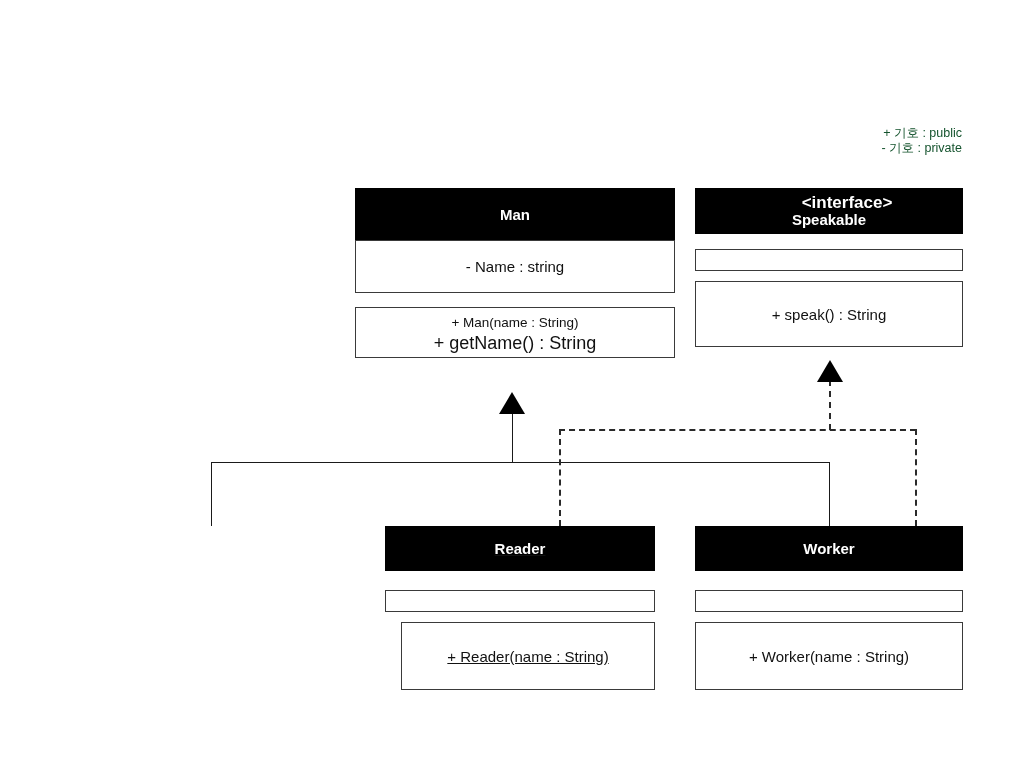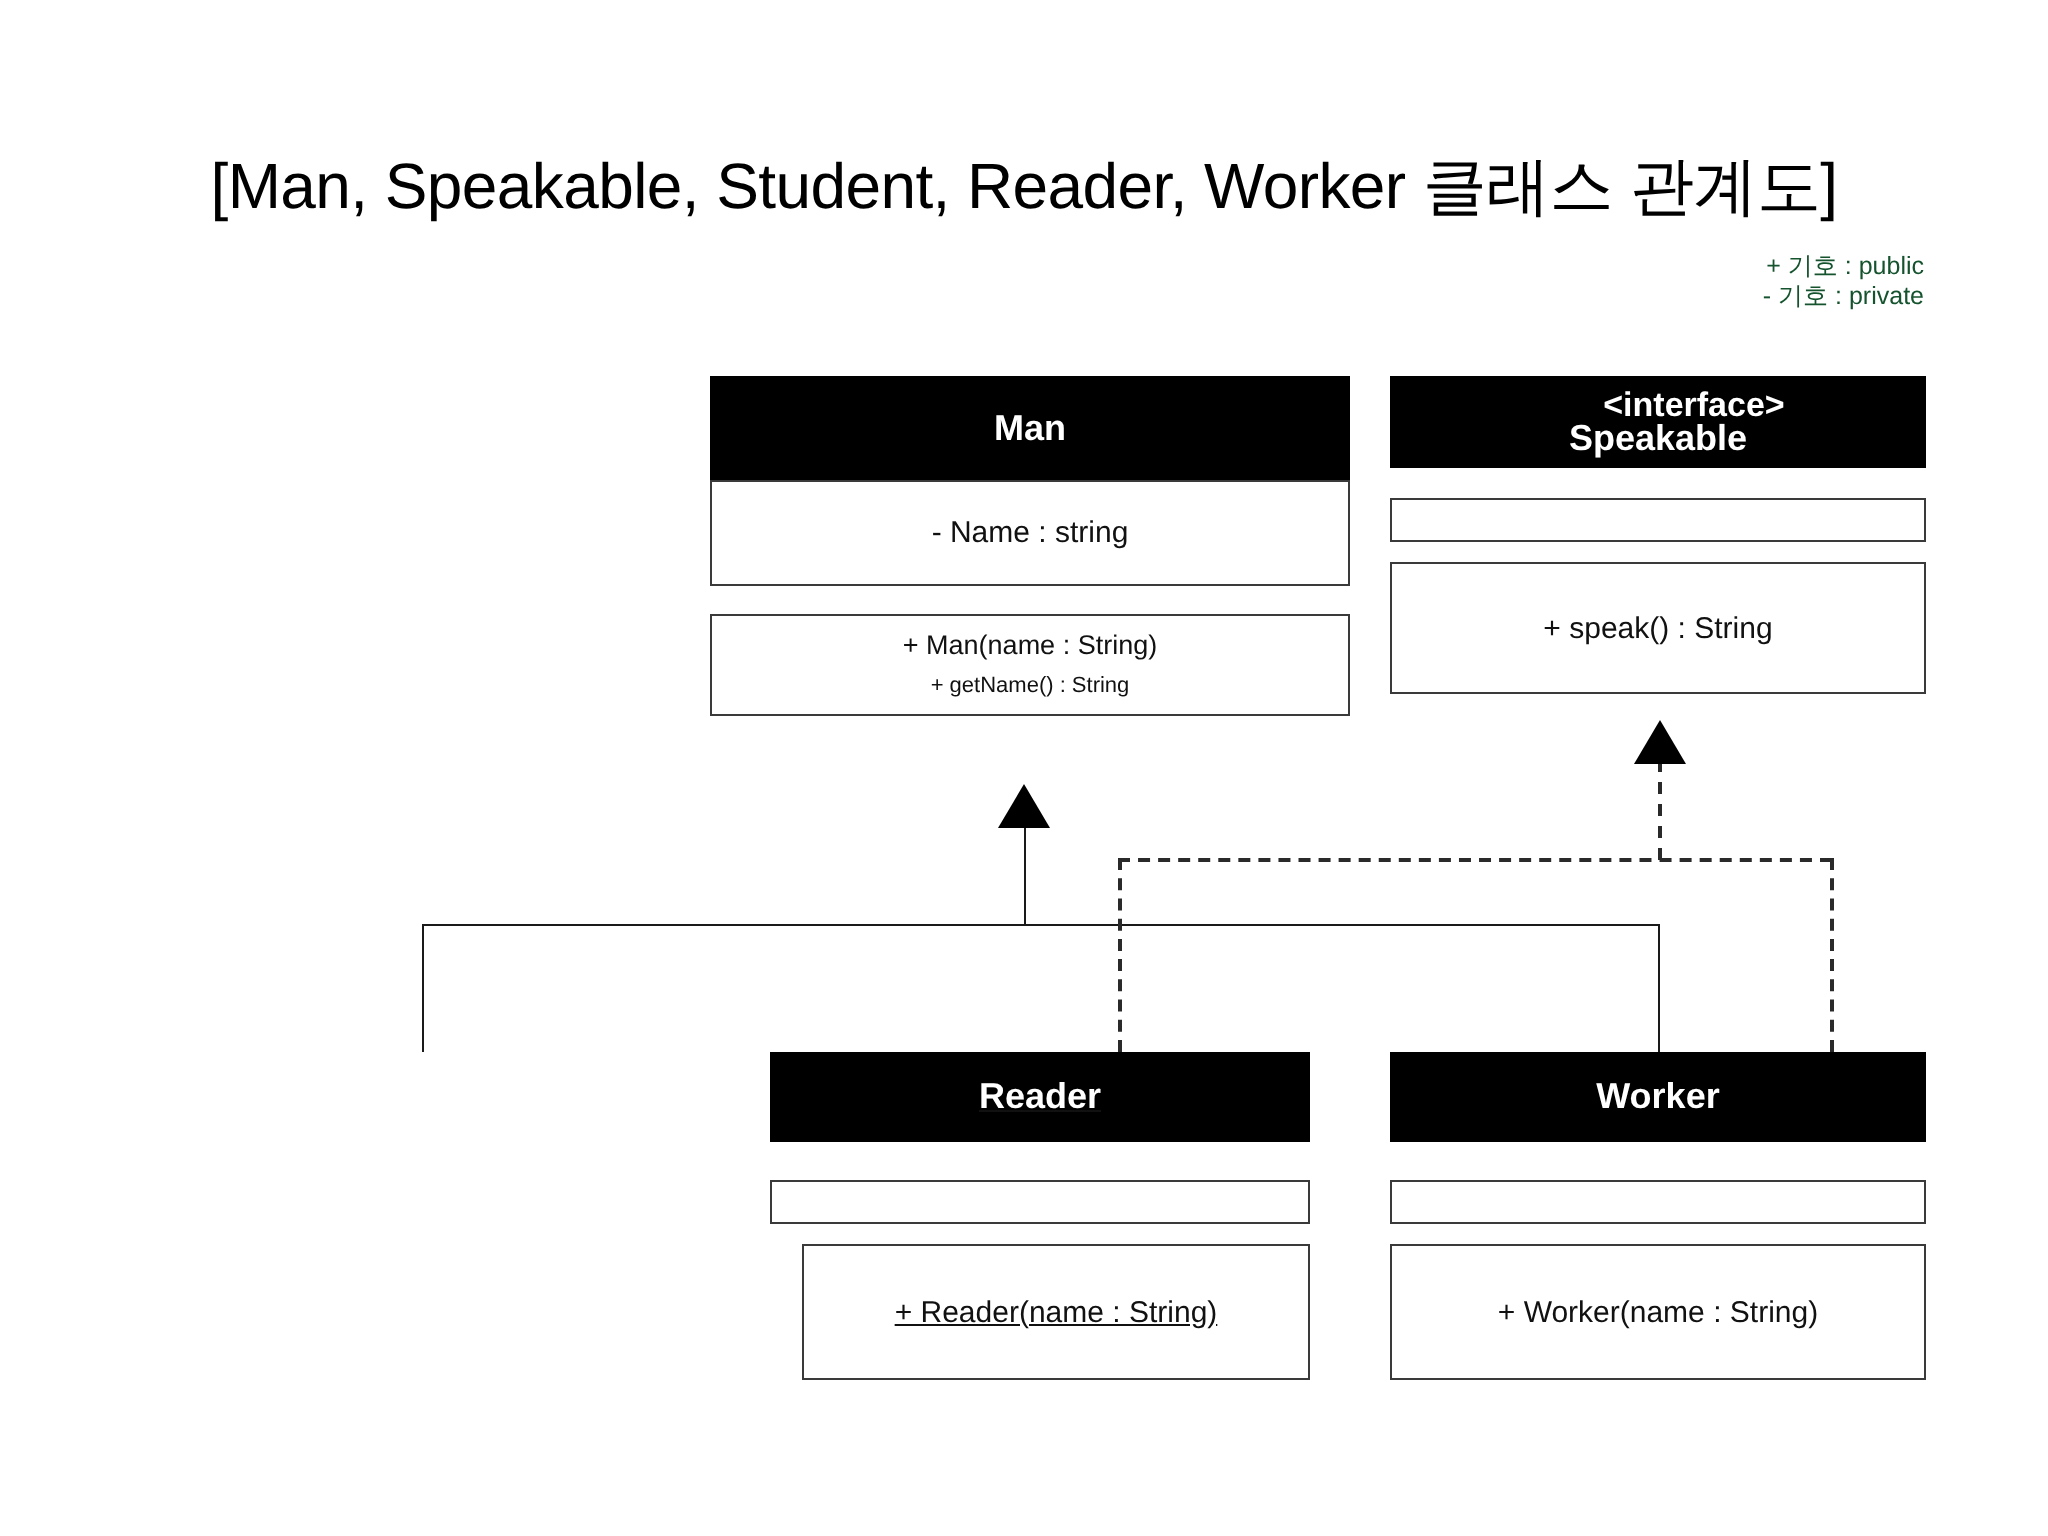--- a/index.html
+++ b/index.html
@@ -30,21 +30,21 @@
   .uml { position:absolute; }
   .uml-header {
     background:#000000; color:#ffffff;
     font-weight:bold; text-align:center;
     display:flex; flex-direction:column;
     align-items:center; justify-content:center;
     box-sizing:border-box;
     line-height:17px;
   }
   .uml-header .stereo { font-size:17px;margin-left:36px; }
-  .uml-header .cname  { font-size:18px; }
+  .uml-header .cname  { font-size:15px; }
   .uml-sec {
     background:#ffffff;
     border:1.6px solid #3a3a3a;
     box-sizing:border-box;
     display:flex; flex-direction:column;
     align-items:center; justify-content:center;
     text-align:center;
     font-size:15px; line-height:21px;
     color:#111;
   }
@@ -60,37 +60,36 @@
     border-left:13px solid transparent;
     border-right:13px solid transparent;
     border-bottom:22px solid #000000;
   }
 </style>
 </head>
 <body>
 
 <div id="stage">
 
-  <div class="title">[Man, Speakable, Student, Reader, Worker 클래스 관계도]</div>
 
   <div class="legend">
     <div>+ 기호 : public</div>
     <div>- 기호 : private</div>
   </div>
 
   <div class="uml" style="left:355px; top:188px; width:320px;">
     <div class="uml-header" style="height:52px;">
       <span class="cname">Man</span>
     </div>
     <div class="uml-sec" style="height:53px;">
       <span>- Name : string</span>
     </div>
     <div class="uml-sec" style="margin-top:14px; height:51px;">
       <span class="m" style="font-size:13.5px; line-height:20px;">+ Man(name : String)</span>
-      <span class="m" style="font-size:11px; line-height:20px;">+ getName() : String</span>
+      <span class="m" style="font-size:18px; line-height:20px;">+ getName() : String</span>
     </div>
   </div>
 
   <div class="uml" style="left:695px; top:188px; width:268px;">
     <div class="uml-header" style="height:46px;">
       <span class="stereo">&lt;interface&gt;</span>
       <span class="cname">Speakable</span>
     </div>
     <div class="uml-sec empty" style="margin-top:15px; height:22px;">
       <span></span>

